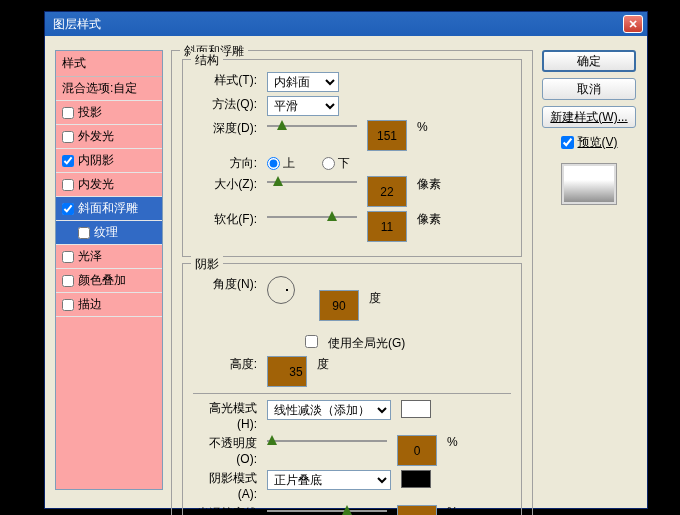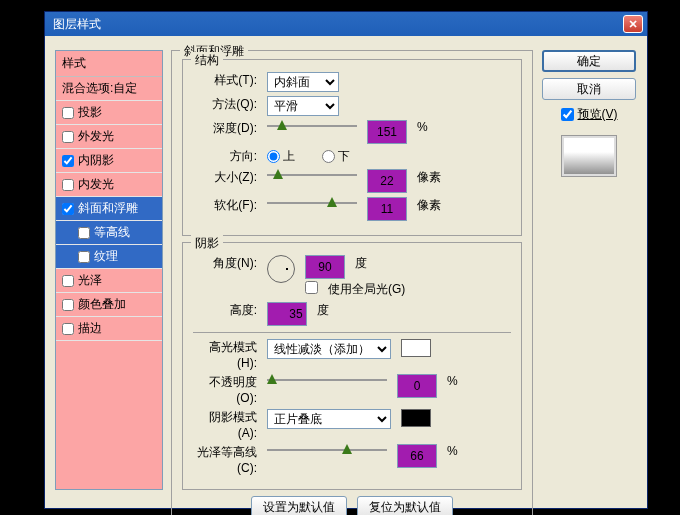--- a/index.html
+++ b/index.html
@@ -14,21 +14,21 @@
 .styles .row{display:flex;align-items:center;padding:3px 6px;gap:4px;border-bottom:1px solid #e5e5e5;cursor:default}
 .styles .row.sub{padding-left:22px}
 .styles .row.sel{background:#316ac5;color:#fff}
 .styles input[type=checkbox]{width:12px;height:12px}
 .center{flex:1}
 .fieldset{border:1px solid #a0a0a0;padding:8px 10px 10px 10px;position:relative;margin-bottom:6px}
 .fieldset>.leg{position:absolute;top:-8px;left:8px;background:#ece9d8;padding:0 4px}
 .frow{display:flex;align-items:flex-start;margin:4px 0;gap:10px}
 .lbl{width:64px;text-align:right}
 select{border:1px solid #7f9db9;height:20px;background:#fff;padding:0 2px}
-input[type=text]{border:1px solid #7f9db9;height:24px;text-align:center;background:#a21caf}
+input[type=text]{border:1px solid #7f9db9;height:31px;text-align:center;background:#a16207}
 .slider{flex:0 0 90px;height:12px;position:relative}
 .slider::before{content:"";position:absolute;left:0;right:0;top:5px;height:2px;background:#999}
 .thumb{position:absolute;top:0;width:0;height:0;border-left:5px solid transparent;border-right:5px solid transparent;border-bottom:10px solid #3b7a1a}
 .radio{display:inline-flex;align-items:center;gap:3px}
 .buttons{width:96px;display:flex;flex-direction:column;gap:6px;align-items:center}
 .btn{width:94px;height:22px;border:1px solid #7f9db9;background:linear-gradient(#fff,#e6e6e6);border-radius:3px;display:flex;align-items:center;justify-content:center;cursor:default}
 .btn.def{border:2px solid #3a6ea5}
 .prev{display:flex;align-items:center;gap:4px}
 .prevbox{margin-top:6px;width:56px;height:42px;border:1px solid #999;background:linear-gradient(#fff 40%,#888);box-shadow:inset 0 0 0 2px #ddd}
 .gloss{width:26px;height:26px;border:1px solid #666;background:linear-gradient(135deg,#ddd 0%,#ddd 50%,#555 50%,#555 100%)}
@@ -69,24 +69,20 @@
       <div class="row">
           <input type="checkbox" style="">
           <span>内发光</span>
         </div>
       <div class="row sel">
           <input type="checkbox" checked="" style="">
           <span>斜面和浮雕</span>
         </div>
       <div class="row sel sub">
           <input type="checkbox" style="">
-          <span>等高线</span>
-        </div>
-      <div class="row sel sub">
-          <input type="checkbox" style="">
           <span>纹理</span>
         </div>
       <div class="row">
           <input type="checkbox" style="">
           <span>光泽</span>
         </div>
       <div class="row">
           <input type="checkbox" style="">
           <span>颜色叠加</span>
         </div>
@@ -140,21 +136,21 @@
               <input type="text" style="width: 40px;" value="11">
               <span>像素</span>
             </div>
         </div>
         <div class="fieldset">
           <div class="leg">阴影</div>
           <div class="frow">
             <span class="lbl">角度(N):</span>
             <div class="angle"></div>
             <div>
-              <div class="frow" style="margin:0">
+              <div class="frow" style="margin:14px">
                   <input type="text" style="width: 40px;" value="90">
                   <span>度</span>
                 </div>
               <div class="frow" style="margin:2px 12px 0 0">
                   <input type="checkbox" style="">
                   <span>使用全局光(G)</span>
                 </div>
             </div>
           </div>
           <div class="frow">
@@ -193,20 +189,23 @@
         <div class="bot">
           <div class="btn">设置为默认值</div>
           <div class="btn">复位为默认值</div>
         </div>
       </div>
     </div>
 
     <div class="buttons">
       <div class="btn def">确定</div>
       <div class="btn">取消</div>
+      <div class="btn">
+          <span class="u">新建样式(W)...</span>
+        </div>
       <div class="prev">
           <input type="checkbox" checked="" style="">
           <span class="u">预览(V)</span>
         </div>
       <div class="prevbox"></div>
     </div>
   </div>
 </div>
 
 </body></html>

